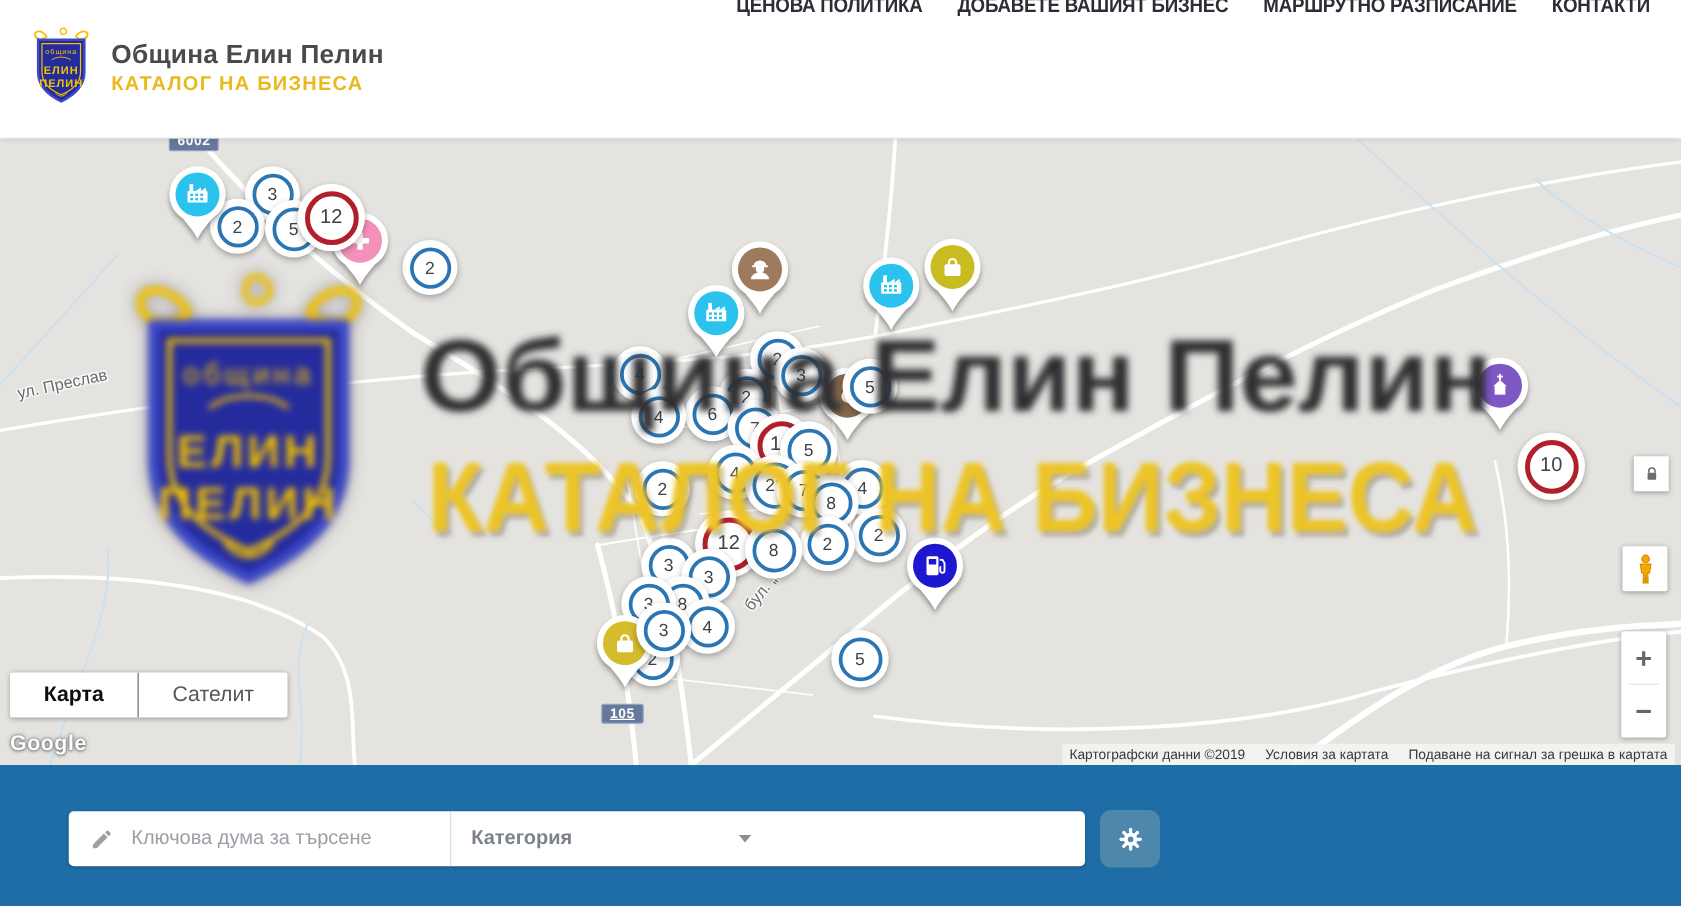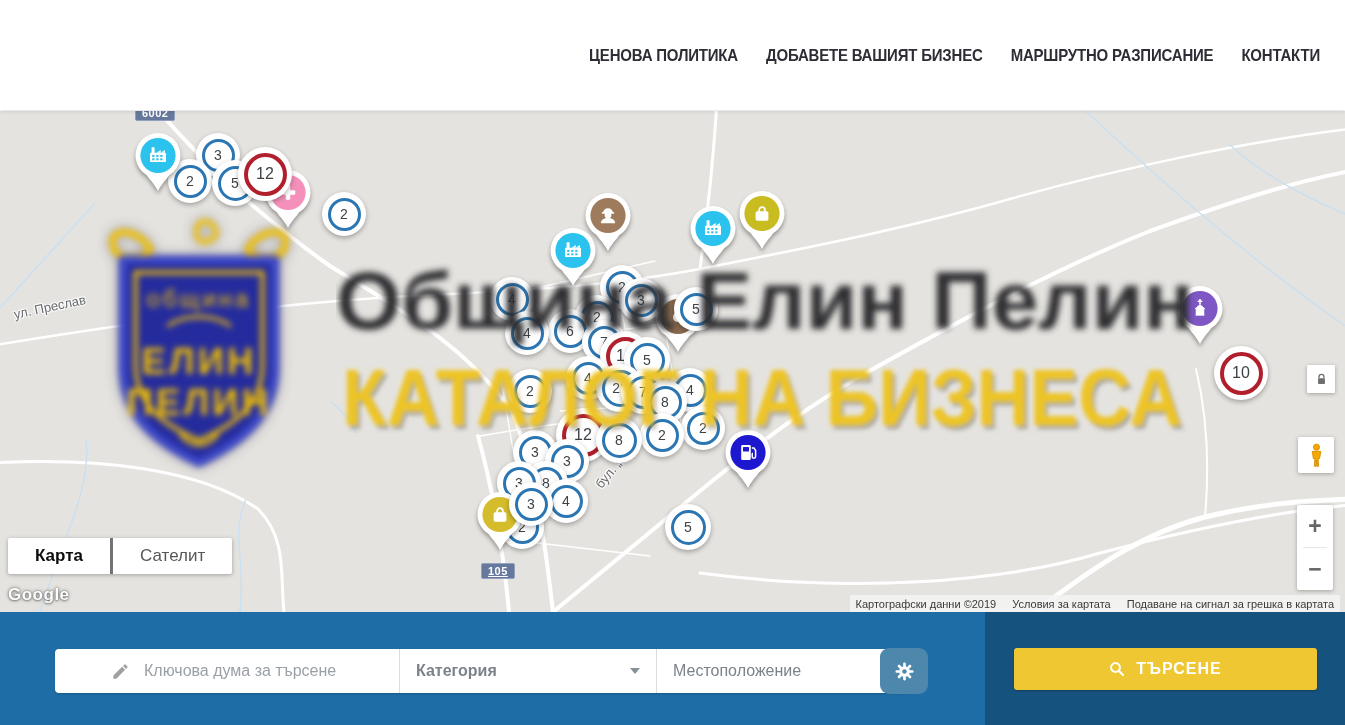--- a/index.html
+++ b/index.html
@@ -7,21 +7,21 @@
        font-family:"Liberation Sans","DejaVu Sans",sans-serif;position:relative;}
   .page{position:absolute;inset:0;}
 
   
   header{position:absolute;left:0;top:0;width:1345px;height:110px;background:#fff;
          box-shadow:0 1px 4px rgba(0,0,0,.14);z-index:50;}
   .logo{position:absolute;left:22px;top:20px;display:flex;align-items:center;gap:13px;cursor:pointer;}
   .emblem-sm{width:54px;height:68px;}
   .logo-title{font-size:21px;font-weight:bold;color:#4a4a4a;letter-spacing:.2px;}
   .logo-sub{font-size:16px;font-weight:bold;color:#e9b91e;letter-spacing:1px;margin-top:3px;}
-  nav.main{position:absolute;right:25px;top:0;height:100%;display:flex;align-items:center;gap:28px;}
+  nav.main{position:absolute;right:25px;top:0;height:100%;display:flex;gap:28px;}
   nav.main a{font-size:15px;font-weight:bold;color:#2d2d35;text-decoration:none;cursor:pointer;
              letter-spacing:-.2px;transform:scaleY(1.08);}
 
   
   .map{position:absolute;left:0;top:111px;width:1345px;height:501px;background:#e5e3df;overflow:hidden;}
   svg.roads{position:absolute;left:0;top:0;z-index:1;}
   .labels{position:absolute;inset:0;z-index:4;}
   .road-chip{position:absolute;background:#66789b;border:1px solid #90a0bd;border-radius:2px;
              color:#fff;font-size:11px;font-weight:bold;letter-spacing:.5px;padding:1px 6px;}
   .street-label{position:absolute;color:#67696d;font-size:13px;white-space:nowrap;transform-origin:0 50%;
@@ -39,21 +39,21 @@
   .wm-emblem{position:absolute;left:88px;top:101px;width:222px;height:278px;
              filter:blur(3px) drop-shadow(0 0 6px rgba(25,25,70,.45));}
   .wm-emblem svg{width:222px;height:278px;}
   .wm-text{position:absolute;left:336px;top:150px;}
 
   
   .maptype{position:absolute;left:8px;top:427px;display:flex;background:#fff;border-radius:2px;
            box-shadow:0 1px 4px rgba(0,0,0,.3);overflow:hidden;z-index:30;}
   .mt-btn{padding:8px 27px;font-size:17px;color:#575757;cursor:pointer;}
   .mt-btn.active{font-weight:bold;color:#0d0d0d;}
-  .mt-btn + .mt-btn{border-left:3px solid #737373;}
+  .mt-btn + .mt-btn{border-left:1px solid #737373;}
   .glogo{position:absolute;left:8px;top:474px;font-size:17px;font-weight:bold;color:#fff;opacity:.95;
          letter-spacing:.5px;z-index:30;cursor:pointer;
          text-shadow:0 0 2px rgba(90,90,90,.9),0 0 4px rgba(90,90,90,.6),0 1px 2px rgba(90,90,90,.5);}
   .attrib{position:absolute;right:5px;top:484px;height:17px;display:flex;align-items:center;gap:16px;
           background:rgba(245,245,245,.85);padding:0 6px;font-size:11px;color:#3a3a3a;z-index:30;}
   .attr-link{cursor:pointer;}
   .lockbtn{position:absolute;left:1307px;top:254px;width:28px;height:28px;background:#fff;border-radius:1px;
            box-shadow:0 1px 4px rgba(0,0,0,.3);display:flex;align-items:center;justify-content:center;
            cursor:pointer;z-index:30;}
   .pegman{position:absolute;left:1298px;top:326px;width:36px;height:36px;background:#fff;border-radius:2px;
@@ -67,40 +67,58 @@
 
   
   .bottom{position:absolute;left:0;top:612px;width:1345px;height:113px;background:#1e6da6;z-index:40;}
   .rightpanel{position:absolute;right:0;top:0;width:360px;height:113px;background:#16527e;
               display:flex;align-items:center;justify-content:center;}
   .searchbtn{width:303px;height:42px;background:#eec733;border:none;border-radius:3px;cursor:pointer;
              color:#fff;font-weight:bold;font-size:16px;letter-spacing:1px;font-family:inherit;
              display:flex;align-items:center;justify-content:center;gap:10px;
              box-shadow:0 1px 2px rgba(0,0,0,.25);}
   .searchbar{position:absolute;left:55px;top:37px;width:813px;height:44px;background:#fff;border-radius:4px;
-             display:flex;align-items:stretch;box-shadow:0 1px 2px rgba(0,0,0,.2);padding-left:39px;}
+             display:flex;align-items:stretch;box-shadow:0 1px 2px rgba(0,0,0,.2);}
   .sec{display:flex;align-items:center;box-sizing:border-box;}
   .sec1{width:305px;padding-left:17px;gap:12px;}
   .sec1 input{border:none;outline:none;font-size:16px;color:#555;width:245px;font-family:inherit;background:transparent;}
   .sec1 input::placeholder{color:#9aa0a6;}
   .sec2,.sec3{border-left:1px solid #d9dde1;justify-content:space-between;padding:0 16px;cursor:pointer;}
   .sec2{width:257px;font-weight:bold;}
   .sec3{width:251px;}
   .sel-label{font-size:16px;color:#7b828a;}
   .caret{width:0;height:0;border-left:5px solid transparent;border-right:5px solid transparent;
          border-top:6px solid #889097;}
   .gearbtn{position:absolute;left:880px;top:36px;width:48px;height:46px;background:#4d87ab;border-radius:9px;
            display:flex;align-items:center;justify-content:center;cursor:pointer;}
 </style>
 </head>
 <body>
 
 <div class="page">
 
   <header>
+    <div class="logo">
+      <svg id="emblem-svg" class="emblem-sm" viewBox="0 0 140 175">
+        <path d="M40,24 C30,8 12,10 16,22 C19,31 33,30 40,24" fill="none" stroke="#f2c100" stroke-width="4"></path>
+        <path d="M100,24 C110,8 128,10 124,22 C121,31 107,30 100,24" fill="none" stroke="#f2c100" stroke-width="4"></path>
+        <path d="M70,18 C64,6 76,2 80,10 C83,16 76,20 70,18" fill="none" stroke="#f2c100" stroke-width="3"></path>
+        <path d="M22,30 h96 v68 c0,30 -21,47 -48,60 c-27,-13 -48,-30 -48,-60 z" fill="#242b9d" stroke="#3d49c9" stroke-width="5"></path>
+        <path d="M30,38 h80 v58 c0,25 -17,38 -40,48 c-23,-10 -40,-23 -40,-48 z" fill="none" stroke="#f2c100" stroke-width="2.5"></path>
+        <text x="70" y="60" text-anchor="middle" font-size="15" letter-spacing="2" fill="#f2c100">община</text>
+        <path d="M50,72 C60,64 80,64 90,72" fill="none" stroke="#f2c100" stroke-width="2"></path>
+        <text x="70" y="102" text-anchor="middle" font-size="23" font-weight="bold" letter-spacing="2" fill="#f2c100">ЕЛИН</text>
+        <text x="70" y="128" text-anchor="middle" font-size="23" font-weight="bold" letter-spacing="2" fill="#f2c100">ПЕЛИН</text>
+        <path d="M58,140 C65,149 75,149 82,140" fill="none" stroke="#f2c100" stroke-width="2"></path>
+      </svg>
+      <div>
+        <div class="logo-title">Община Елин Пелин</div>
+        <div class="logo-sub">КАТАЛОГ НА БИЗНЕСА</div>
+      </div>
+    </div>
     <nav class="main">
       <a>ЦЕНОВА ПОЛИТИКА</a>
       <a>ДОБАВЕТЕ ВАШИЯТ БИЗНЕС</a>
       <a>МАРШРУТНО РАЗПИСАНИЕ</a>
       <a>КОНТАКТИ</a>
     </nav>
   </header>
 
   <div class="map">
     <svg class="roads" width="1345" height="501" viewBox="0 0 1345 501">
@@ -493,41 +511,28 @@
       <div class="sec sec1">
         <svg viewBox="0 0 24 24" width="19" height="19" fill="#a0a0a0">
           <path d="M3,17.2 V21 h3.8 L17.8,9.9 l-3.8,-3.8 L3,17.2 z M20.7,7 c0.4,-0.4 0.4,-1 0,-1.4 l-2.3,-2.3 c-0.4,-0.4 -1,-0.4 -1.4,0 l-1.8,1.8 3.8,3.8 L20.7,7 z"></path>
         </svg>
         <input type="text" placeholder="Ключова дума за търсене" style="">
       </div>
       <div class="sec sec2">
         <span class="sel-label">Категория</span>
         <span class="caret"></span>
       </div>
-      <div class="sec sec3">
-        <span class="sel-label">Местоположение</span>
-        <span class="caret"></span>
-      </div>
     </div>
     <div class="gearbtn">
       <svg viewBox="0 0 24 24" width="23" height="23">
         <g fill="#fff">
           <rect x="10.6" y="2.6" width="2.8" height="18.8" rx="1.2"></rect>
           <rect x="2.6" y="10.6" width="18.8" height="2.8" rx="1.2"></rect>
           <rect x="10.6" y="2.6" width="2.8" height="18.8" rx="1.2" transform="rotate(45 12 12)"></rect>
           <rect x="10.6" y="2.6" width="2.8" height="18.8" rx="1.2" transform="rotate(-45 12 12)"></rect>
           <circle cx="12" cy="12" r="5.6"></circle>
         </g>
         <circle cx="12" cy="12" r="2.3" fill="#4d87ab"></circle>
       </svg>
     </div>
-    <div class="rightpanel">
-      <button class="searchbtn">
-        <svg viewBox="0 0 24 24" width="18" height="18">
-          <circle cx="10" cy="10" r="6" fill="none" stroke="#fff" stroke-width="2.6"></circle>
-          <line x1="14.6" y1="14.6" x2="20" y2="20" stroke="#fff" stroke-width="2.8" stroke-linecap="round"></line>
-        </svg>
-        <span>ТЪРСЕНЕ</span>
-      </button>
-    </div>
   </div>
 
 </div>
 
 </body></html>

